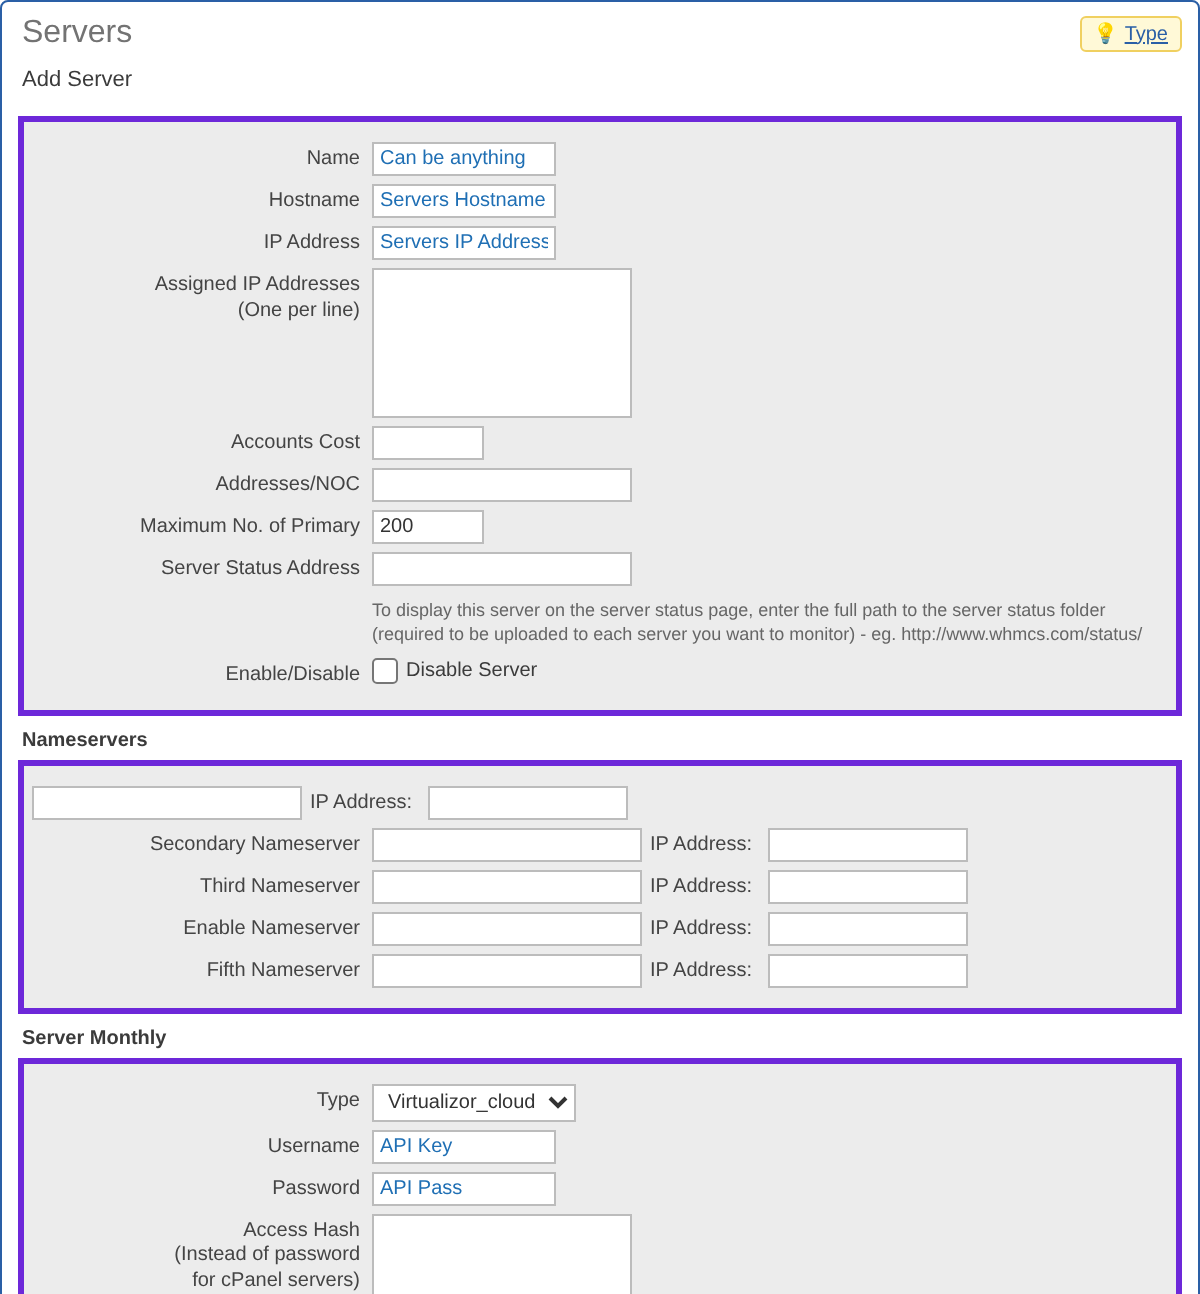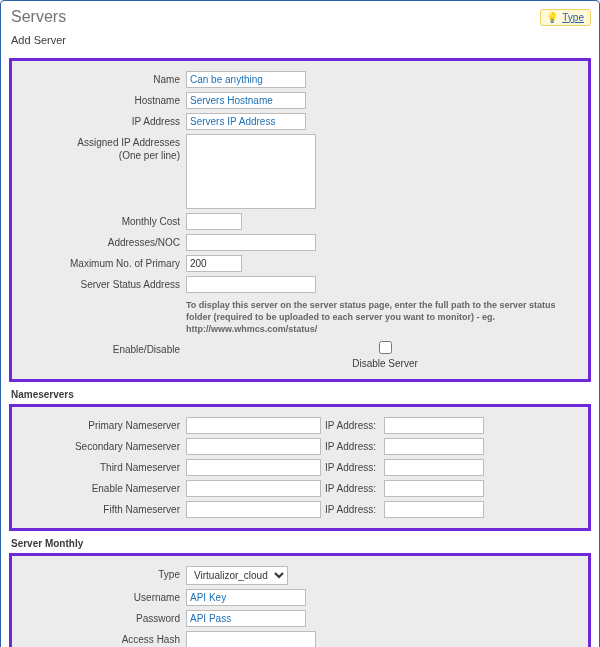--- a/index.html
+++ b/index.html
@@ -77,40 +77,39 @@
   input[type="text"], textarea, select {
     border: 1px solid #bcbcbc;
     background: #fff;
     font-family: Verdana, Arial, sans-serif;
     font-size: 10px;
     padding: 2px 3px;
     color: #1f6fb4;
   }
   input[type="text"].blk { color: #333; }
   textarea { color:#333; resize:none; }
-  .w-100 { width: 120px; }
+  .w-100 { width: 92px; }
   .w-130 { width: 130px; }
   .w-40  { width: 56px; }
   .ns-row .nsname { width: 135px; }
   .ns-row .ipl {
     width: 55px;
     text-align: right;
     padding-right: 4px;
     color:#444;
   }
   .ns-row .nsip { width: 100px; }
   .hint {
     color: #666;
     font-size: 9px;
     line-height: 1.35;
     padding: 2px 4px 2px 0;
     max-width: 390px;
-    font-weight: bold;
-  }
-  .chk-row { display:flex; align-items:center; gap:4px;flex-direction:column; }
+  }
+  .chk-row { display:flex; align-items:center; gap:4px; }
   .chk-row input[type="checkbox"] { margin:0; }
 </style>
 </head>
 <body>
 
 <div class="window">
 
   <div class="titlebar">
     <div class="page-title">Servers</div>
     <div class="help-btn">
@@ -146,21 +145,21 @@
 
     <div class="row">
       <div class="lbl" style="white-space:pre-line">Assigned IP Addresses
 (One per line)</div>
       <div class="fld">
           <textarea style="width: 130px; height: 75px;"></textarea>
         </div>
     </div>
 
     <div class="row">
-      <div class="lbl">Monthly Cost</div>
+      <div class="lbl">Accounts Cost</div>
       <div class="fld">
           <input type="text" class="w-40 blk" value="" style="">
         </div>
     </div>
 
     <div class="row">
       <div class="lbl">Addresses/NOC</div>
       <div class="fld">
           <input type="text" class="w-130 blk" value="" style="">
         </div>
@@ -187,21 +186,20 @@
         <input type="checkbox" style="">
         <span>Disable Server</span>
       </div>
     </div>
 
   </div>
 
   <div class="section-heading">Nameservers</div>
   <div class="panel">
     <div class="row ns-row">
-      <div class="lbl">Primary Nameserver</div>
       <div class="fld">
         <input type="text" class="nsname blk" value="" style="">
         <div class="ipl">IP Address:</div>
         <input type="text" class="nsip blk" value="" style="">
       </div>
     </div>
     <div class="row ns-row">
       <div class="lbl">Secondary Nameserver</div>
       <div class="fld">
         <input type="text" class="nsname blk" value="" style="">

